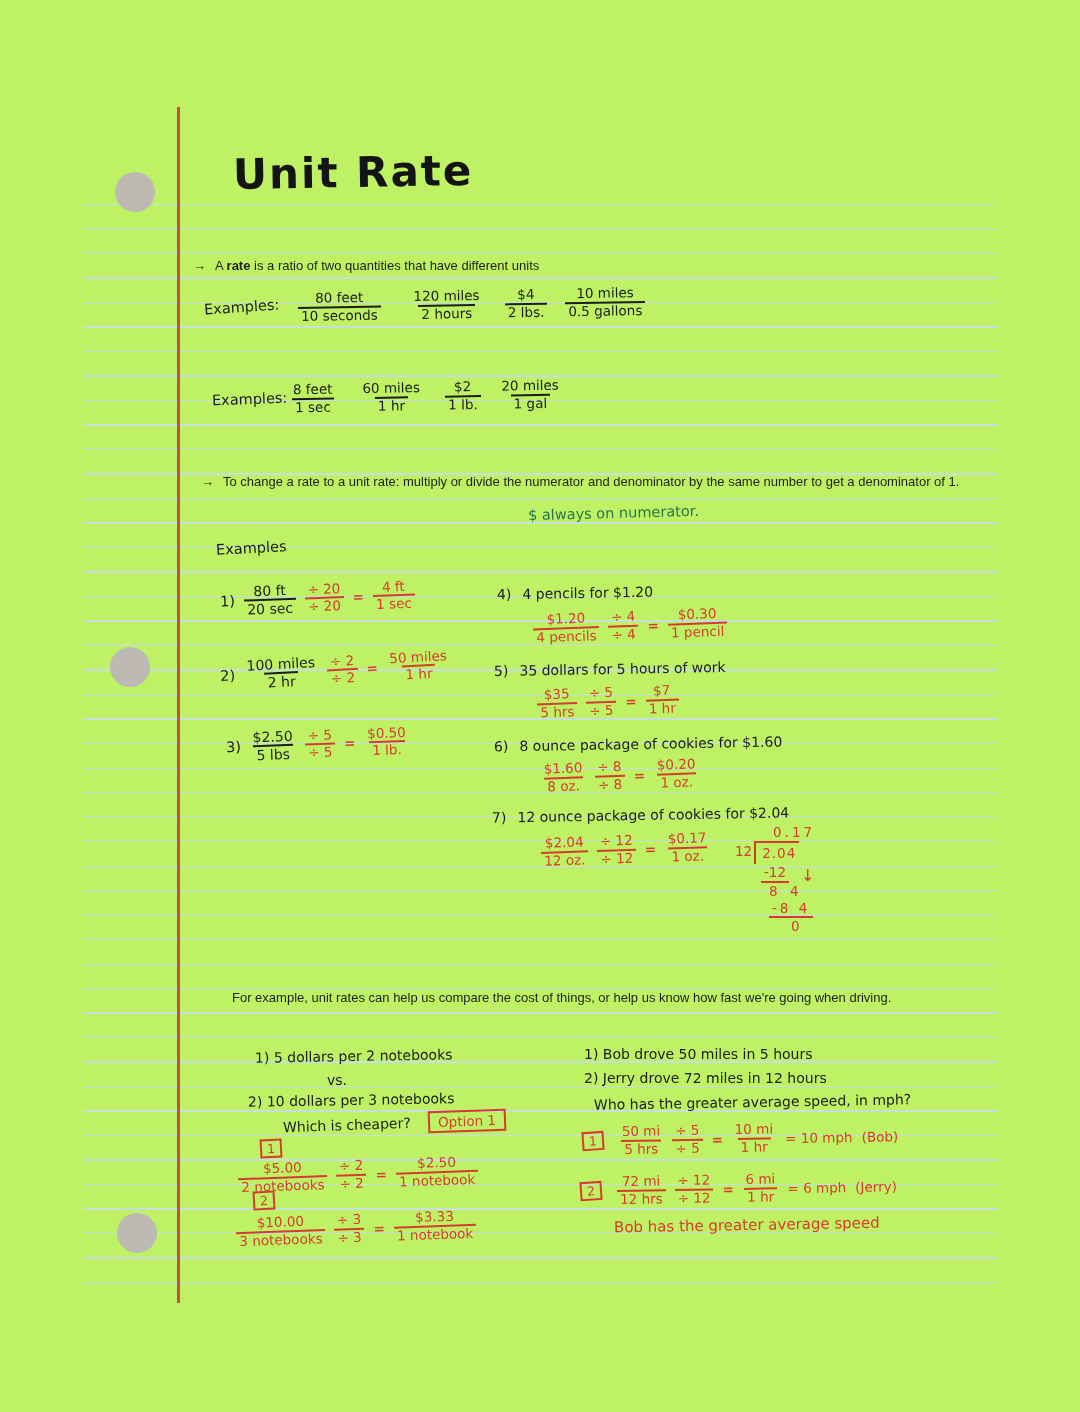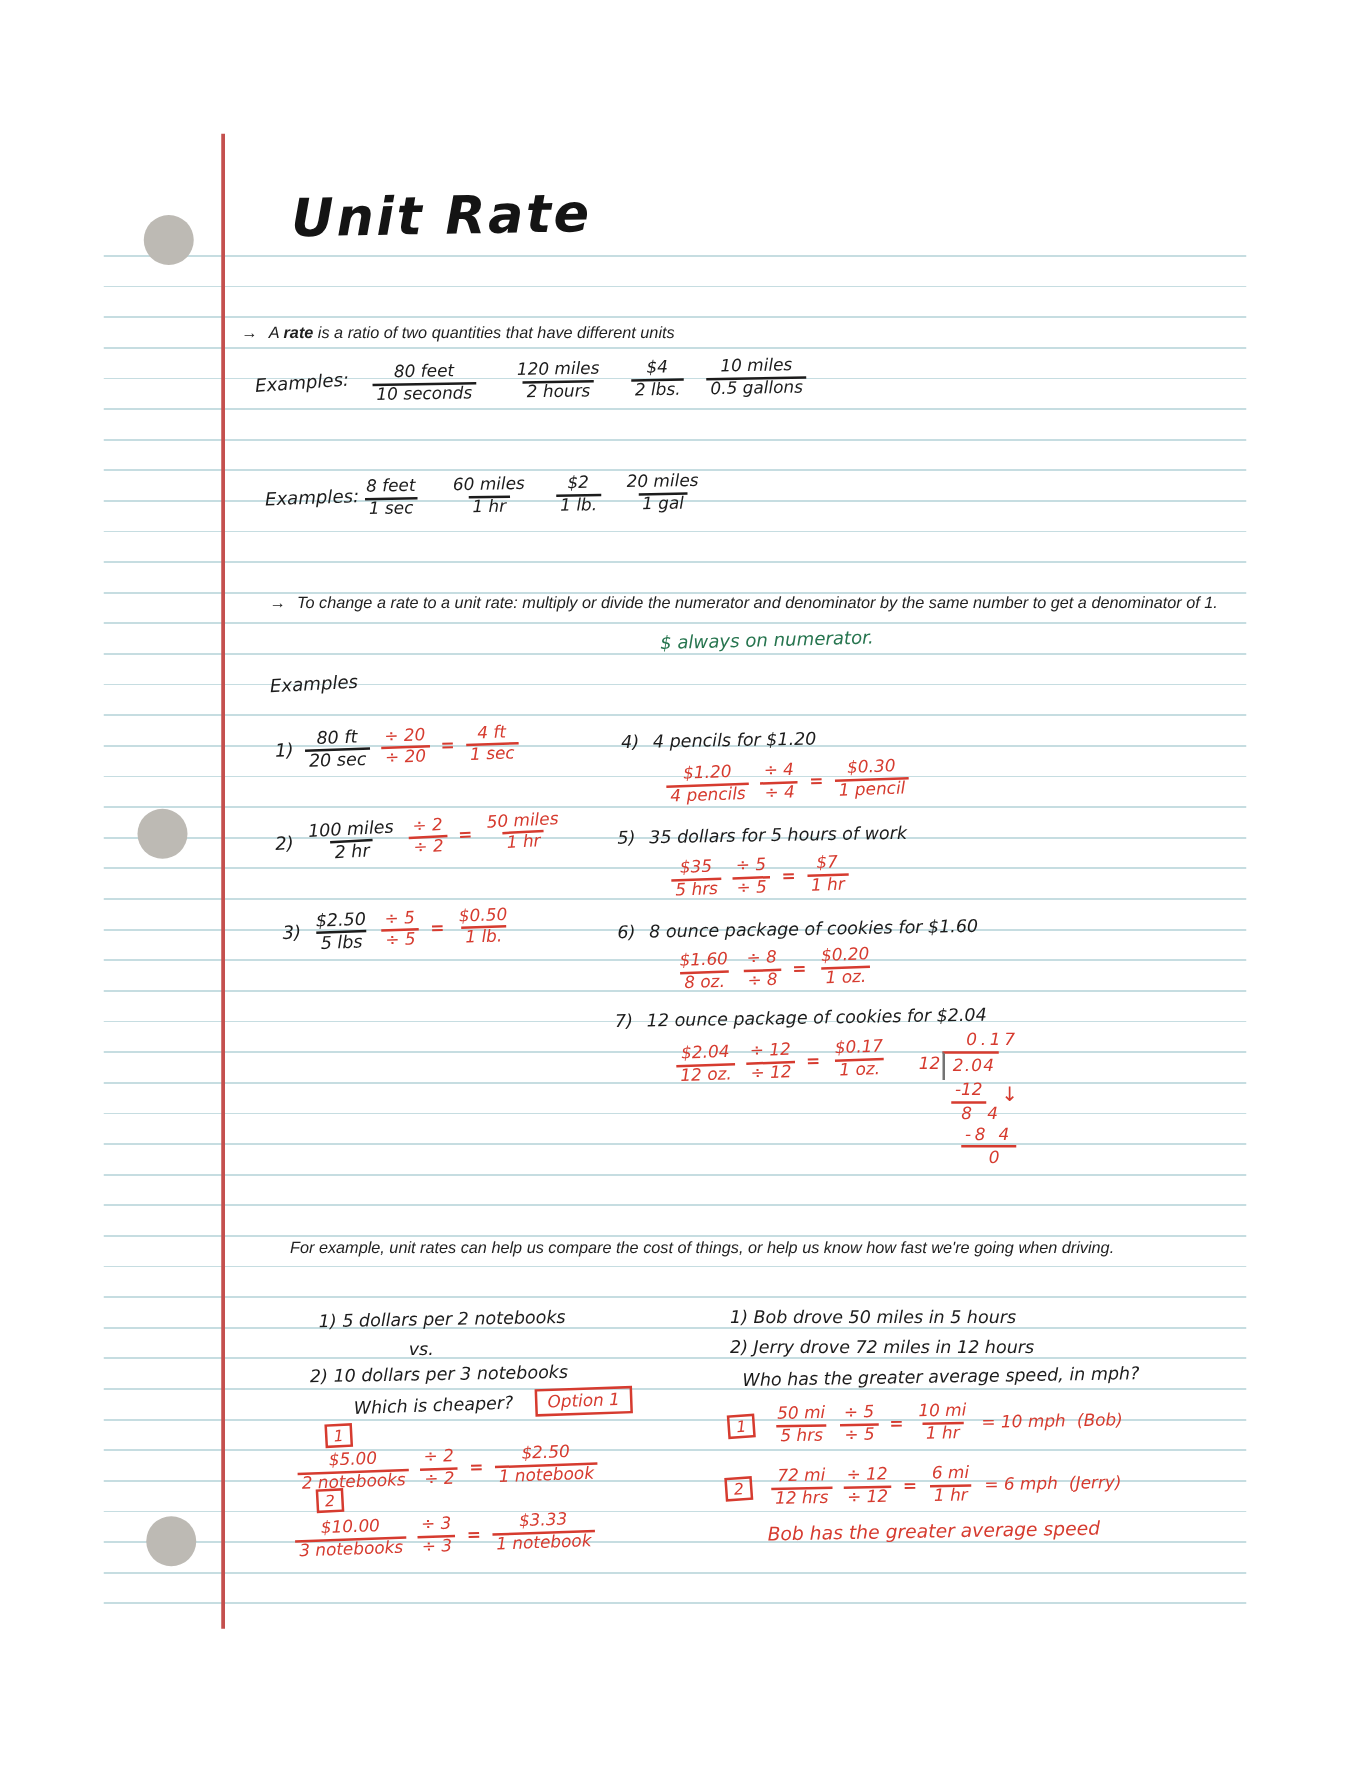--- a/index.html
+++ b/index.html
@@ -1,17 +1,17 @@
 <!DOCTYPE html>
 <html><head>
 <meta charset="utf-8">
 <style>
   html,body{margin:0;padding:0;background:#e8e8e8;}
-  .page{position:relative;width:1080px;height:1412px;background:#ffffff;overflow:hidden;
-        font-family:"DejaVu Sans",sans-serif;font-style:italic;}
+  .page{position:relative;width:1080px;height:1412px;background:#bef264;overflow:hidden;
+        font-family:"DejaVu Sans",sans-serif;}
   .rules{position:absolute;left:83px;top:204px;width:914px;height:1081px;
         background:repeating-linear-gradient(to bottom,#c6dde1 0px,#c6dde1 1.4px,transparent 1.4px,transparent 24.5px);}
   .margin-line{position:absolute;left:177px;top:107px;width:3px;height:1196px;background:#c4504e;}
   .hole{position:absolute;width:40px;height:40px;border-radius:50%;background:#bdbab4;}
   .abs{position:absolute;}
   .hw{font-family:"DejaVu Sans",sans-serif;color:#1c1c1c;font-size:14px;}
   .red{color:#d63b2f;}
   .green{color:#27754f;}
   .typed{position:absolute;font-family:"Liberation Sans","DejaVu Sans",sans-serif;font-size:13px;color:#1f1f1f;}
   .typed .arrow{margin-right:9px;}
@@ -31,21 +31,21 @@
   .tag{position:absolute;display:inline-block;border:2px solid #d63b2f;color:#d63b2f;font-size:12.5px;
        padding:0 5px;transform:rotate(-3deg);background:transparent;}
   .tag-inline{display:inline-block;border:2px solid #d63b2f;color:#d63b2f;font-size:12.5px;
        padding:0 5px;transform:rotate(-3deg);margin-right:6px;}
   .option{position:absolute;border:2px solid #d63b2f;color:#d63b2f;font-size:13.5px;padding:1px 8px;
        transform:rotate(-2deg);}
   .ld{position:absolute;color:#d63b2f;font-size:13.5px;line-height:1.25;}
   .ld-q{margin-left:38px;letter-spacing:3px;}
   .ld-row{display:flex;align-items:flex-start;}
   .ld-divisor{padding:2px 2px 0 0;}
-  .ld-dividend{border-left:2px solid #737373;border-top:2px solid #d63b2f;padding:2px 3px 2px 6px;letter-spacing:1px;}
+  .ld-dividend{border-left:2px solid #c2410c;border-top:2px solid #d63b2f;padding:2px 3px 2px 6px;letter-spacing:1px;}
   .ld-s1{margin-left:26px;border-bottom:2px solid #d63b2f;padding:0 3px;width:max-content;}
   .ld-arrow{position:absolute;left:66px;top:42px;font-size:16px;}
   .ld-84{margin-left:34px;letter-spacing:4px;}
   .ld-s2{margin-left:34px;border-bottom:2px solid #d63b2f;letter-spacing:3px;width:max-content;padding:0 3px;}
   .ld-0{margin-left:56px;}
   .lbl{position:absolute;font-size:14.5px;color:#1c1c1c;}
 </style>
 </head>
 <body>
 
@@ -97,21 +97,21 @@
     <span class="frac" style="margin-left:22px;">
       <span class="num">$2</span>
       <span class="den">1 lb.</span>
     </span>
     <span class="frac" style="margin-left:18px;">
       <span class="num">20 miles</span>
       <span class="den">1 gal</span>
     </span>
   </div>
 
-  <div class="typed b3" style="left:188px;top:472px;text-align:center;">
+  <div class="typed b3" style="left:201px;top:472px;">
     <span class="arrow">→</span><span>To change a rate to a unit rate: multiply or divide the numerator and denominator by the same number to get a denominator of 1.</span>
   </div>
   <div class="abs hw green" style="left:528px;top:505px;font-size:14.5px;transform:rotate(-1.5deg);">$ always on numerator.</div>
 
   <div class="lbl" style="left:216px;top:540px;transform:rotate(-3deg);">Examples</div>
 
   <div class="workrow red" style="left:220px;top:581px;transform:rotate(-2deg);">
     <span class="idx">1)</span>
     <span class="frac hw">
       <span class="num">80 ft</span>

